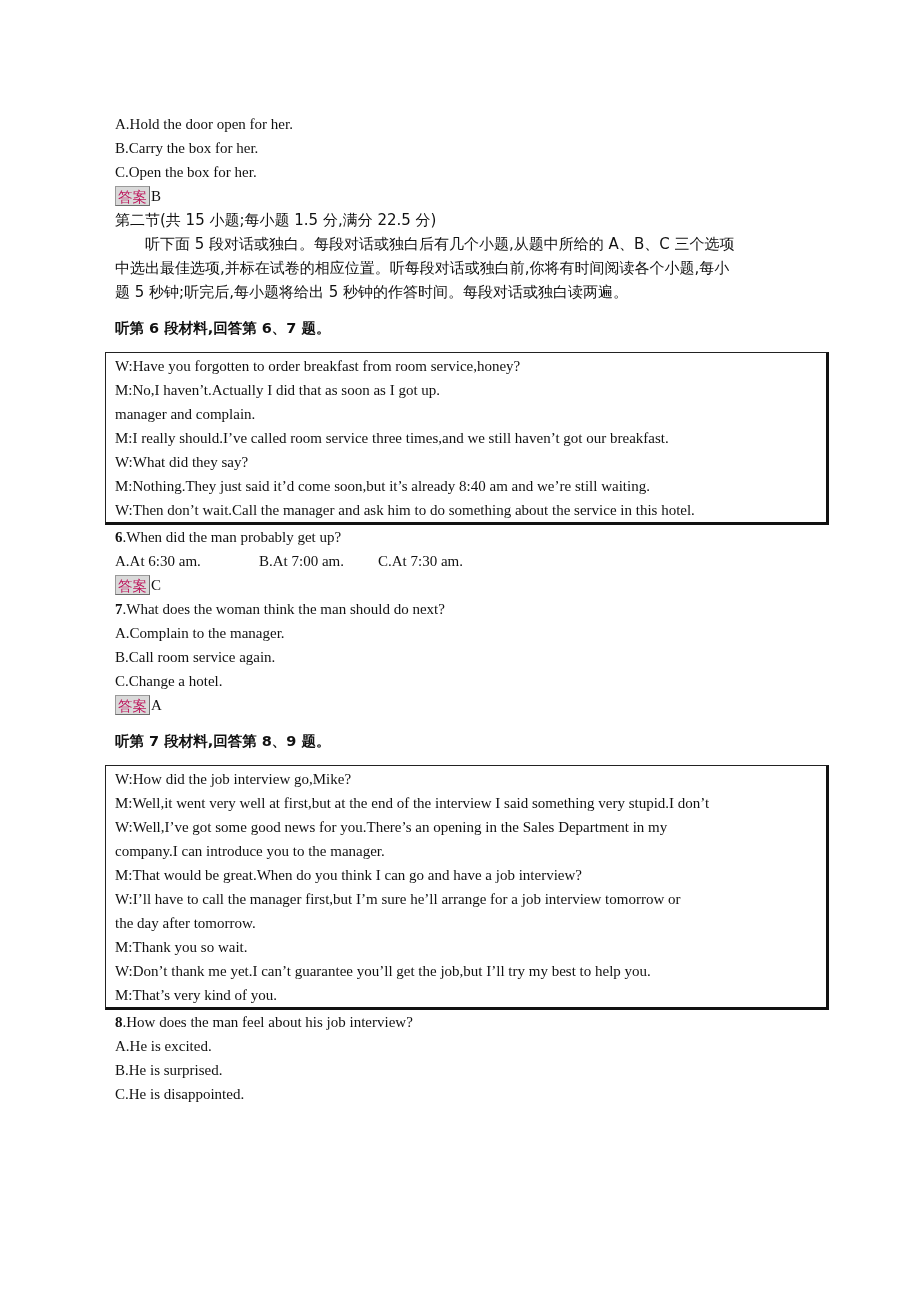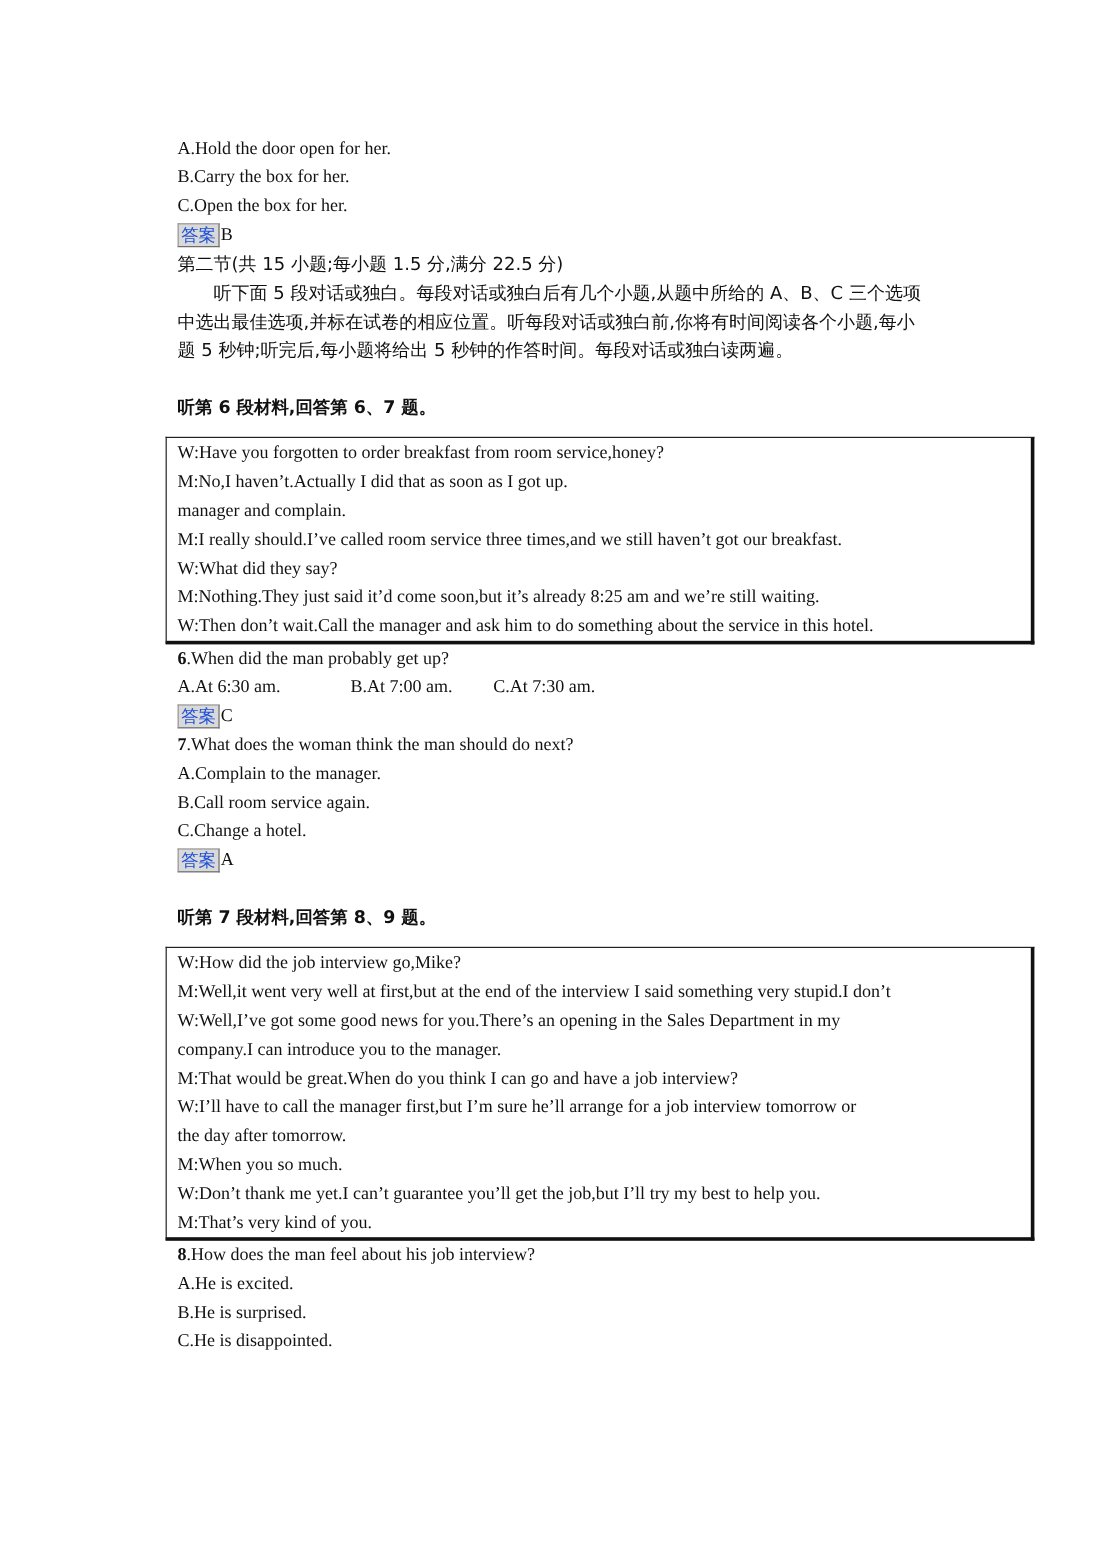--- a/index.html
+++ b/index.html
@@ -1,31 +1,31 @@
 <!DOCTYPE html>
 <html><head>
 <meta charset="utf-8">
 <style>
   html, body { margin: 0; padding: 0; background: #ffffff; }
   body {
     width: 920px; height: 1302px; position: relative; overflow: hidden;
     font-family: "Liberation Serif", "DejaVu Serif", serif;
     color: #111111; font-size: 15px;
   }
-  .page { position: absolute; left: 148px; top: 112px; width: 660px; }
+  .page { position: absolute; left: 115px; top: 112px; width: 660px; }
   .line { height: 24px; line-height: 24px; white-space: nowrap; }
   .cjk { font-family: "DejaVu Sans", "Liberation Sans", sans-serif; font-size: 15px; }
-  .cjk-b { font-family: "DejaVu Sans", "Liberation Sans", sans-serif; font-size: 14.5px; font-weight: bold; margin-top: 12px; }
+  .cjk-b { font-family: "DejaVu Sans", "Liberation Sans", sans-serif; font-size: 14.5px; font-weight: bold; }
   .indent { padding-left: 30px; }
   .answer-row { height: 24px; line-height: 24px; display: flex; align-items: center; }
   .badge {
     display: inline-block; height: 20px; line-height: 20px; padding: 0 2px;
     background: #d9d9d9; border: 1px solid #6d6d6d;
     border-top-color: #9a9a9a; border-left-color: #9a9a9a;
-    font-family: "DejaVu Sans", sans-serif; font-size: 14.5px; color: #1d4ed8;
+    font-family: "DejaVu Sans", sans-serif; font-size: 14.5px; color: #be185d;
     box-sizing: border-box;
   }
   .ans-val { margin-left: 1px; }
   .gap-sm { height: 12px; }
   .dialog-box {
     position: relative; margin-left: -10px; width: 724px;
     border-top: 1px solid #222; border-left: 1px solid #222;
     border-right: 3px solid #111; border-bottom: 3px solid #111;
     padding: 1px 0 0 9px; box-sizing: border-box;
   }
@@ -58,21 +58,21 @@
   <div class="gap-sm"></div>
 
   <div class="line cjk-b">听第 6 段材料,回答第 6、7 题。</div>
   <div style="height:12px"></div>
   <div class="dialog-box">
     <div class="line">W:Have you forgotten to order breakfast from room service,honey?</div>
     <div class="line">M:No,I haven’t.Actually I did that as soon as I got up.</div>
     <div class="line">manager and complain.</div>
     <div class="line">M:I really should.I’ve called room service three times,and we still haven’t got our breakfast.</div>
     <div class="line">W:What did they say?</div>
-    <div class="line">M:Nothing.They just said it’d come soon,but it’s already 8:25 am and we’re still waiting.</div>
+    <div class="line">M:Nothing.They just said it’d come soon,but it’s already 8:40 am and we’re still waiting.</div>
     <div class="line">W:Then don’t wait.Call the manager and ask him to do something about the service in this hotel.</div>
   </div>
 
   <div>
     <div class="line"><span class="qnum">6</span><span>.When did the man probably get up?</span></div>
     <div class="line opts-row">
       <span style="width:144px">A.At 6:30 am.</span>
       <span style="width:119px">B.At 7:00 am.</span>
       <span>C.At 7:30 am.</span>
     </div>
@@ -98,21 +98,21 @@
   <div class="line cjk-b">听第 7 段材料,回答第 8、9 题。</div>
   <div style="height:12px"></div>
   <div class="dialog-box">
     <div class="line">W:How did the job interview go,Mike?</div>
     <div class="line">M:Well,it went very well at first,but at the end of the interview I said something very stupid.I don’t</div>
     <div class="line">W:Well,I’ve got some good news for you.There’s an opening in the Sales Department in my</div>
     <div class="line">company.I can introduce you to the manager.</div>
     <div class="line">M:That would be great.When do you think I can go and have a job interview?</div>
     <div class="line">W:I’ll have to call the manager first,but I’m sure he’ll arrange for a job interview tomorrow or</div>
     <div class="line">the day after tomorrow.</div>
-    <div class="line">M:When you so much.</div>
+    <div class="line">M:Thank you so wait.</div>
     <div class="line">W:Don’t thank me yet.I can’t guarantee you’ll get the job,but I’ll try my best to help you.</div>
     <div class="line">M:That’s very kind of you.</div>
   </div>
 
   <div>
     <div class="line"><span class="qnum">8</span><span>.How does the man feel about his job interview?</span></div>
     <div class="line">A.He is excited.</div>
     <div class="line">B.He is surprised.</div>
     <div class="line">C.He is disappointed.</div>
   </div>

